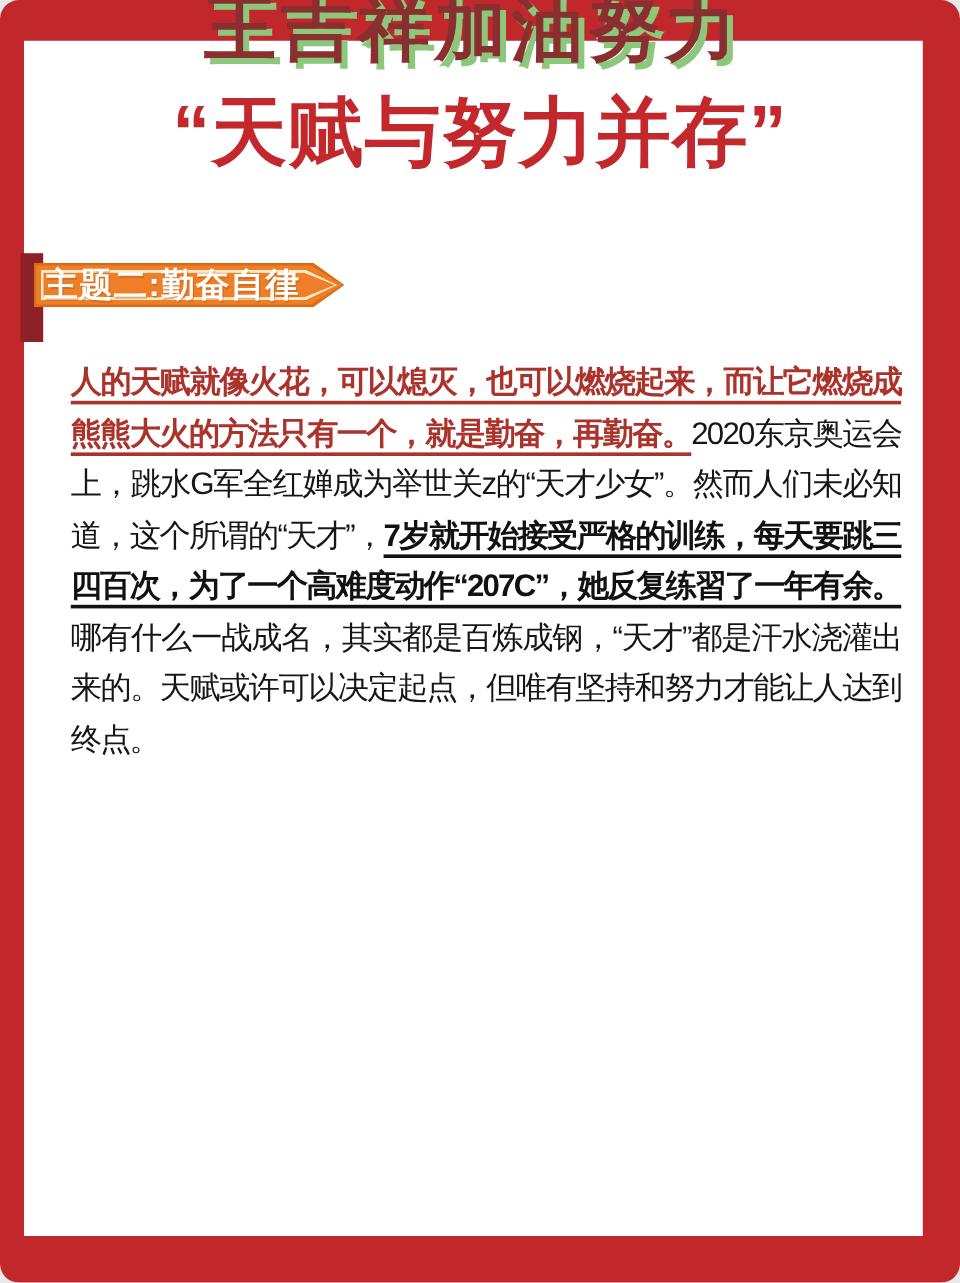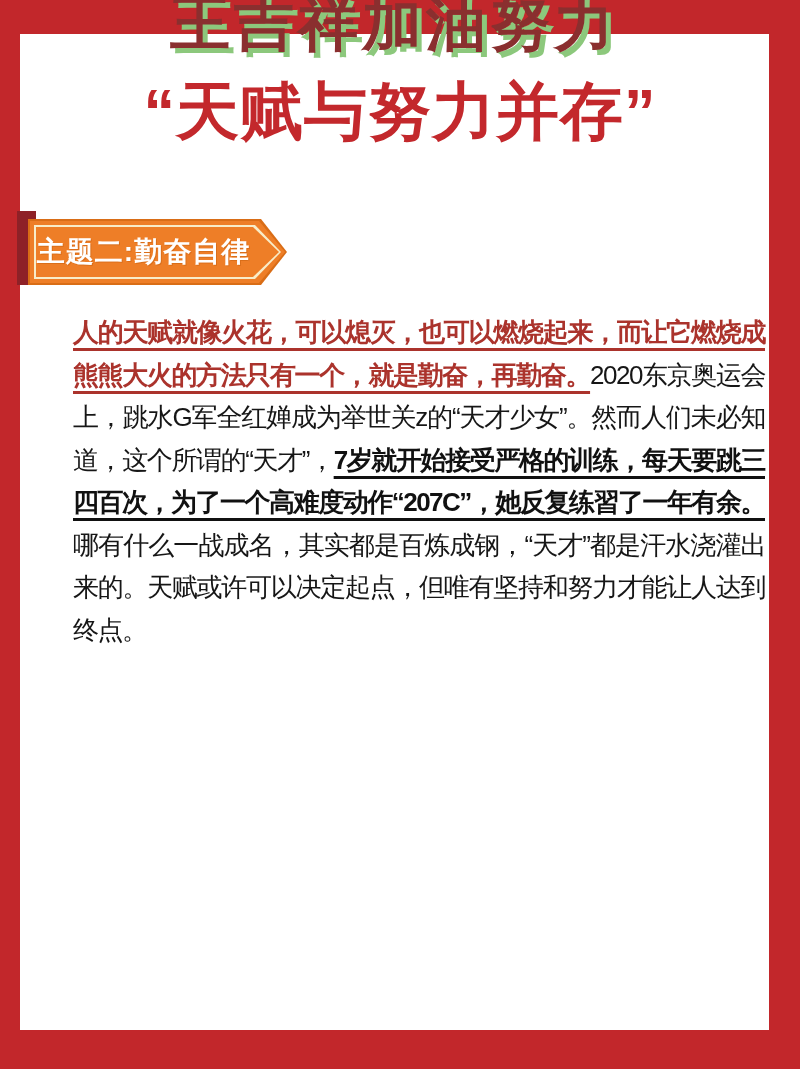--- a/index.html
+++ b/index.html
@@ -3,20 +3,21 @@
 <meta charset="utf-8">
 <style>
   html,body{margin:0;padding:0;background:#e8e8e8;}
   .page{
     position:relative;
     width:800px;height:1069px;
     margin:0 auto;
     background:#ffffff;
     overflow:hidden;
     font-family:"Liberation Sans","DejaVu Sans",sans-serif;
+    border-radius:16px;
   }
   
   .frame{
     position:absolute;inset:0;
     border-style:solid;
     border-color:var(--frame-red,#c2272b);
     border-width:34px 31px 39px 20px;
     pointer-events:none;
     z-index:1;
   }
@@ -53,21 +54,21 @@
     position:absolute;
     left:17px;top:211px;
     width:19px;height:74px;
     background:var(--ribbon-dark-red,#8e2127);
     z-index:2;
   }
   
   .badge{
     position:absolute;
     left:28px;top:219px;
-    width:259px;height:66px;
+    width:259px;height:37px;
     z-index:3;
   }
   .badge-layer{
     position:absolute;
     clip-path:polygon(0 0,calc(100% - 26px) 0,100% 50%,calc(100% - 26px) 100%,0 100%);
   }
   .badge-l1{inset:0;background:var(--badge-orange-dark,#d96d16);}
   .badge-l2{inset:2px;background:var(--badge-orange,#ee7e27);}
   .badge-l3{inset:6px;background:var(--badge-outline-cream,#f8ecc8);}
   .badge-l4{inset:8px;background:var(--badge-orange,#ee7e27);}
@@ -80,21 +81,21 @@
     font-weight:bold;
     letter-spacing:1px;
     white-space:nowrap;
     text-shadow:1px 1px 0 rgba(180,80,0,.35);
   }
   
   .article{
     position:absolute;
     left:55px;top:293px;
     width:692px;
-    margin:18px;
+    margin:4px;
     font-size:26px;
     line-height:42.5px;
     letter-spacing:-1.5px;
     text-align:justify;
     text-justify:inter-ideograph;
     color:#161616;
     z-index:2;
   }
   .article span{text-decoration-skip-ink:none;}
   .seg-red-underline{

